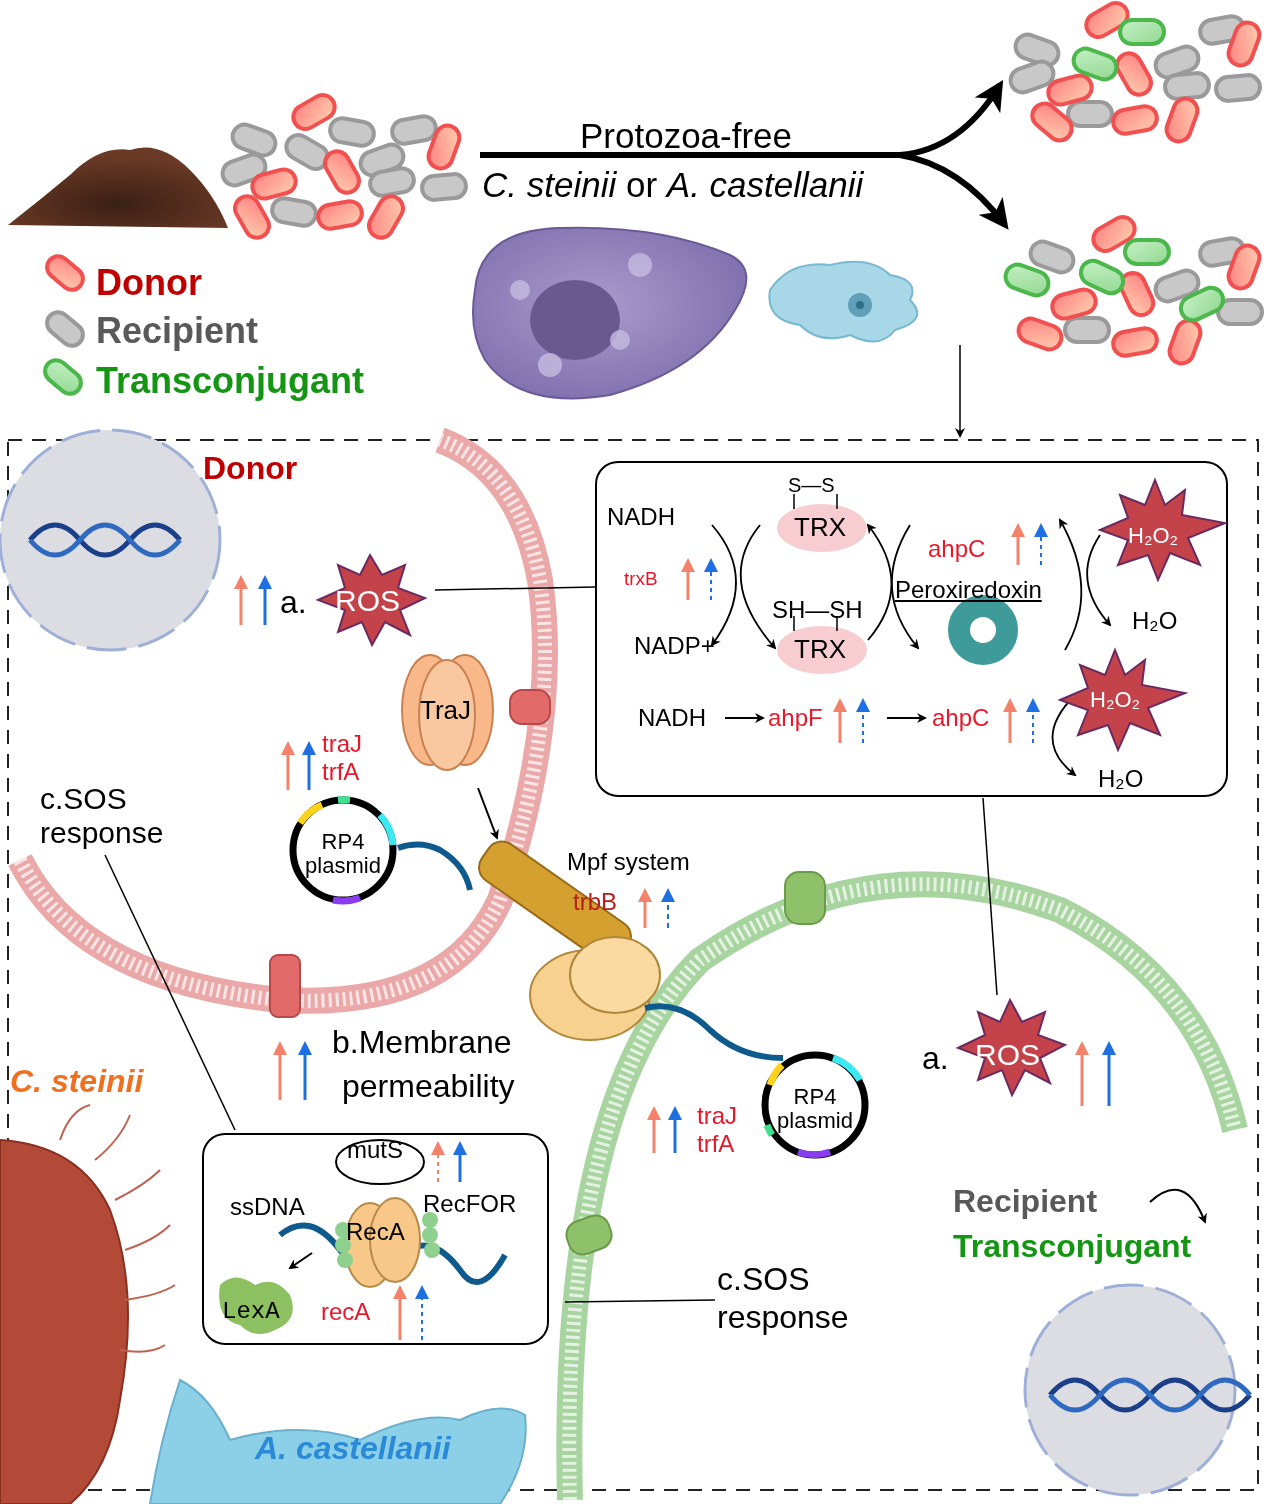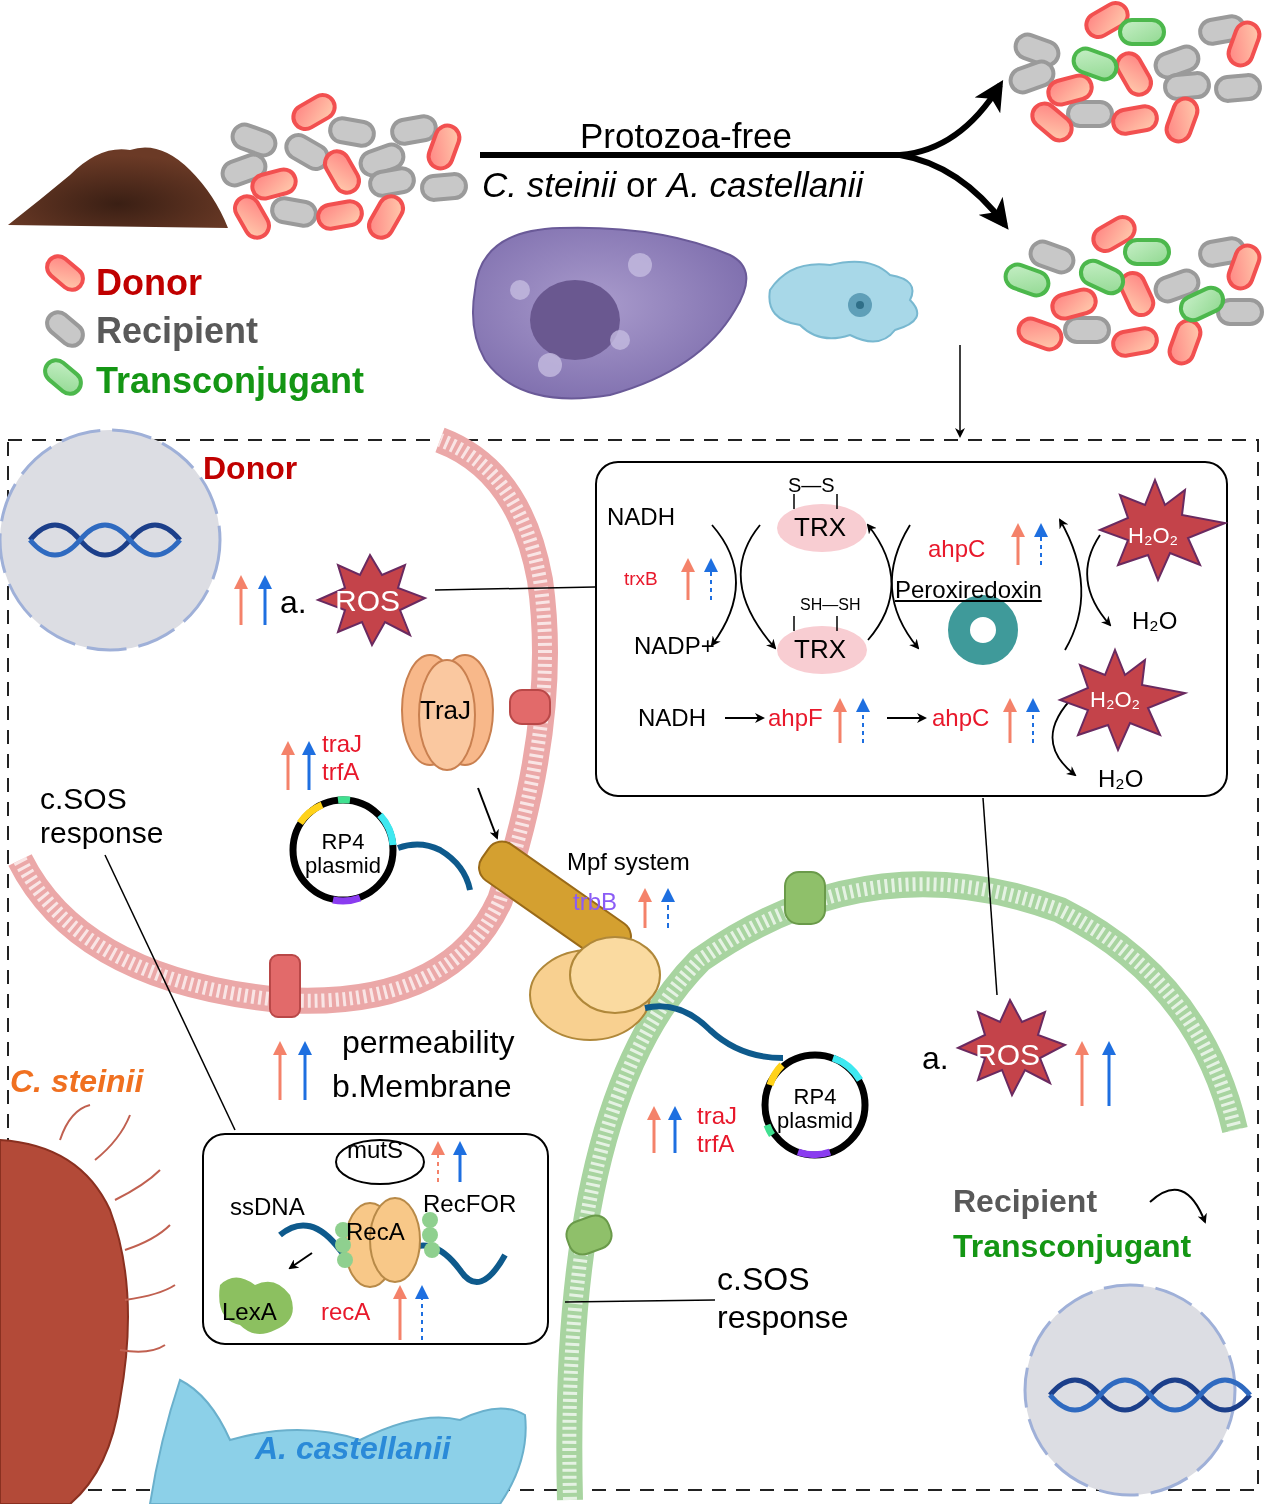--- a/index.html
+++ b/index.html
@@ -308,28 +308,28 @@
 <div class="abs" style="left:420px;top:695px;font-size:26px;">TraJ</div>
 <div class="abs" style="left:322px;top:730px;font-size:24px;color:#e8182b;line-height:28px;">
   <div>traJ</div>
   <div>trfA</div>
 </div>
 <div class="abs" style="left:296px;top:830px;width:94px;text-align:center;font-size:22px;line-height:24px;">
   <div>RP4</div>
   <div>plasmid</div>
 </div>
 <div class="abs" style="left:567px;top:848px;font-size:24px;">Mpf system</div>
-<div class="abs" style="left:573px;top:888px;font-size:24px;color:#8b5cf6;">trbB</div>
+<div class="abs" style="left:573px;top:888px;font-size:24px;color:#b91c1c;">trbB</div>
 <div class="abs" style="left:40px;top:782px;font-size:30px;line-height:34px;">
   <div>c.SOS</div>
   <div>response</div>
 </div>
 <div class="abs" style="left:332px;top:1020px;font-size:32px;line-height:44px;">
+  <div>b.Membrane</div>
   <div style="padding-left:10px">permeability</div>
-  <div>b.Membrane</div>
 </div>
 <div class="abs" style="left:768px;top:1085px;width:94px;text-align:center;font-size:22px;line-height:24px;">
   <div>RP4</div>
   <div>plasmid</div>
 </div>
 <div class="abs" style="left:697px;top:1102px;font-size:24px;color:#e8182b;line-height:28px;">
   <div>traJ</div>
   <div>trfA</div>
 </div>
 <div class="abs" style="left:922px;top:1040px;font-size:32px;">a.</div>
@@ -341,30 +341,30 @@
 <div class="abs" style="left:10px;top:1063px;font-size:32px;font-weight:bold;font-style:italic;color:#f07020;">C. steinii</div>
 <div class="abs" style="left:255px;top:1430px;font-size:32px;font-weight:bold;font-style:italic;color:#2a8ad8;">A. castellanii</div>
 <div class="abs" style="left:953px;top:1183px;font-size:32px;font-weight:bold;color:#595959;">Recipient</div>
 <div class="abs" style="left:953px;top:1228px;font-size:32px;font-weight:bold;color:#149614;">Transconjugant</div>
 
 <div class="abs" style="left:607px;top:503px;font-size:24px;">NADH</div>
 <div class="abs" style="left:603px;top:632px;font-size:24px;margin-left:31px;">NADP+</div>
 <div class="abs" style="left:624px;top:568px;font-size:19px;color:#e8182b;">trxB</div>
 <div class="abs" style="left:788px;top:474px;font-size:20px;">S—S</div>
 <div class="abs" style="left:794px;top:512px;font-size:26px;">TRX</div>
-<div class="abs" style="left:772px;top:596px;font-size:16px;margin-left:28px;">SH—SH</div>
+<div class="abs" style="left:772px;top:596px;font-size:24px;">SH—SH</div>
 <div class="abs" style="left:794px;top:634px;font-size:26px;">TRX</div>
 <div class="abs" style="left:928px;top:535px;font-size:24px;color:#e8182b;">ahpC</div>
 <div class="abs" style="left:895px;top:576px;font-size:24px;text-decoration:underline;">Peroxiredoxin</div>
 <div class="abs" style="left:1128px;top:523px;font-size:22px;color:#fff;">H₂O₂</div>
 <div class="abs" style="left:1132px;top:607px;font-size:24px;">H₂O</div>
 <div class="abs" style="left:638px;top:704px;font-size:24px;">NADH</div>
 <div class="abs" style="left:768px;top:704px;font-size:24px;color:#e8182b;">ahpF</div>
 <div class="abs" style="left:932px;top:704px;font-size:24px;color:#e8182b;">ahpC</div>
 <div class="abs" style="left:1090px;top:687px;font-size:22px;color:#fff;">H₂O₂</div>
 <div class="abs" style="left:1098px;top:765px;font-size:24px;">H₂O</div>
 
 <div class="abs" style="left:347px;top:1136px;font-size:24px;">mutS</div>
 <div class="abs" style="left:230px;top:1183px;font-size:24px;margin-top:10px;">ssDNA</div>
 <div class="abs" style="left:346px;top:1218px;font-size:24px;">RecA</div>
 <div class="abs" style="left:423px;top:1190px;font-size:24px;">RecFOR</div>
-<div class="abs" style="left:222px;top:1298px;font-size:24px;">LexA</div>
+<div class="abs" style="left:222px;top:1298px;font-size:24px;font-family:Liberation Mono, monospace;">LexA</div>
 <div class="abs" style="left:321px;top:1298px;font-size:24px;color:#e8182b;">recA</div>
 
 </body></html>

